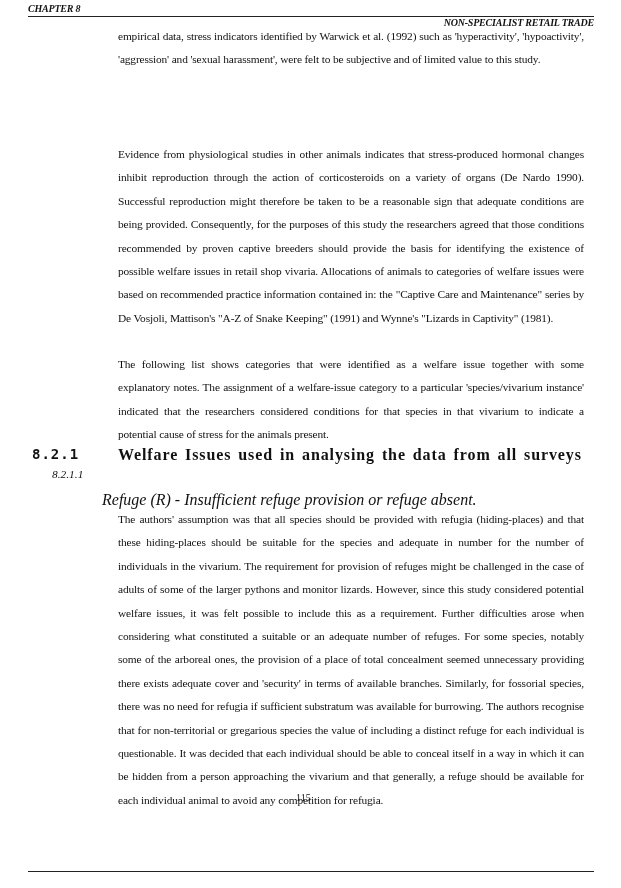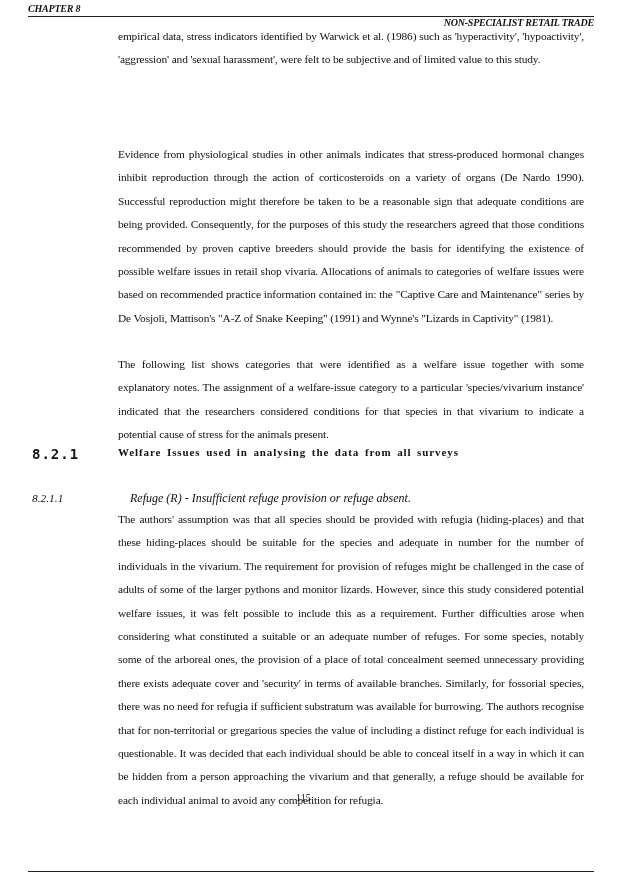--- a/index.html
+++ b/index.html
@@ -20,50 +20,50 @@
     position: absolute; left: 118px; width: 466px;
     font-size: 11.4px; line-height: 23.4px; text-align: justify;
     letter-spacing: -0.15px;
   }
   .heading-num {
     position: absolute; left: 32px; font-family: "DejaVu Sans Mono", monospace;
     font-size: 14px; font-weight: bold; letter-spacing: 1px;
   }
   .heading-title {
     position: absolute; left: 118px; font-family: "Liberation Serif", serif;
-    font-size: 11px; font-weight: bold; letter-spacing: 0.9px; word-spacing: 2px;
+    font-size: 16px; font-weight: bold; letter-spacing: 0.9px; word-spacing: 2px;
   }
   .sub-num {
     position: absolute; left: 32px; font-style: italic; font-size: 11.4px;
   }
   .sub-title {
-    position: absolute; left: 130px; font-style: italic; font-size: 12px;
+    position: absolute; left: 102px; font-style: italic; font-size: 16px;
   }
   .page-num {
     position: absolute; left: 296px; top: 792px; font-size: 10px;
   }
   .footer-rule {
     position: absolute; left: 28px; top: 871px; width: 566px; height: 0;
     border-top: 1.5px solid #222;
   }
 </style>
 </head>
 <body>
 
 <div class="header">
   <span class="left">CHAPTER 8</span>
   <span class="right">NON-SPECIALIST RETAIL TRADE</span>
 </div>
 
-<p class="para" style="top:25px; margin:0;">empirical data, stress indicators identified by Warwick et al. (1986) such as 'hyperactivity', 'hypoactivity', 'aggression' and 'sexual harassment', were felt to be subjective and of limited value to this study.</p>
+<p class="para" style="top:25px; margin:0;">empirical data, stress indicators identified by Warwick et al. (1992) such as 'hyperactivity', 'hypoactivity', 'aggression' and 'sexual harassment', were felt to be subjective and of limited value to this study.</p>
 <p class="para" style="top:143px; margin:0;">Evidence from physiological studies in other animals indicates that stress-produced hormonal changes inhibit reproduction through the action of corticosteroids on a variety of organs (De Nardo 1990). Successful reproduction might therefore be taken to be a reasonable sign that adequate conditions are being provided.  Consequently, for the purposes of this study the researchers agreed that those conditions recommended by proven captive breeders should provide the basis for identifying the existence of possible welfare issues in retail shop vivaria. Allocations of animals to categories of welfare issues were based on recommended practice information contained in: the "Captive Care and Maintenance" series by De Vosjoli, Mattison's "A-Z of Snake Keeping" (1991) and Wynne's "Lizards in Captivity" (1981).</p>
 <p class="para" style="top:353px; margin:0;">The following list shows categories that were identified as a welfare issue together with some explanatory notes. The assignment of a welfare-issue category to a particular 'species/vivarium instance' indicated that the researchers considered conditions for that species in that vivarium to indicate a potential cause of stress for the animals present.</p>
 
 <div class="heading-num" style="top:446px;">8.2.1</div>
 <div class="heading-title" style="top:446px;">Welfare Issues used in analysing the data from all surveys</div>
 
-<div class="sub-num" style="top:492px;">8.2.1.1</div>
+<div class="sub-num" style="top:468px;margin-left:20px;">8.2.1.1</div>
 <div class="sub-title" style="top:491px;">Refuge (R) - Insufficient refuge provision or refuge absent.</div>
 
 <p class="para" style="top:508px; margin:0;">The authors' assumption was that all species should be provided with refugia (hiding-places) and that these hiding-places should be suitable for the species and adequate in number for the number of individuals in the vivarium.  The requirement for provision of refuges might be challenged in the case of adults of some of the larger pythons and monitor lizards. However, since this study considered potential welfare issues, it was felt possible to include this as a requirement.  Further difficulties arose when considering what constituted a suitable or an adequate number of refuges.  For some species, notably some of the arboreal ones, the provision of a place of total concealment seemed unnecessary providing there exists adequate cover and 'security' in terms of available branches. Similarly, for fossorial species, there was no need for refugia if sufficient substratum was available for burrowing. The authors recognise that for non-territorial or gregarious species the value of including a distinct refuge for each individual is questionable.  It was decided that each individual should be able to conceal itself in a way in which it can be hidden from a person approaching the vivarium and that generally, a refuge should be available for each individual animal to avoid any competition for refugia.</p>
 
 <div class="page-num">115</div>
 <div class="footer-rule"></div>
 
 </body></html>

